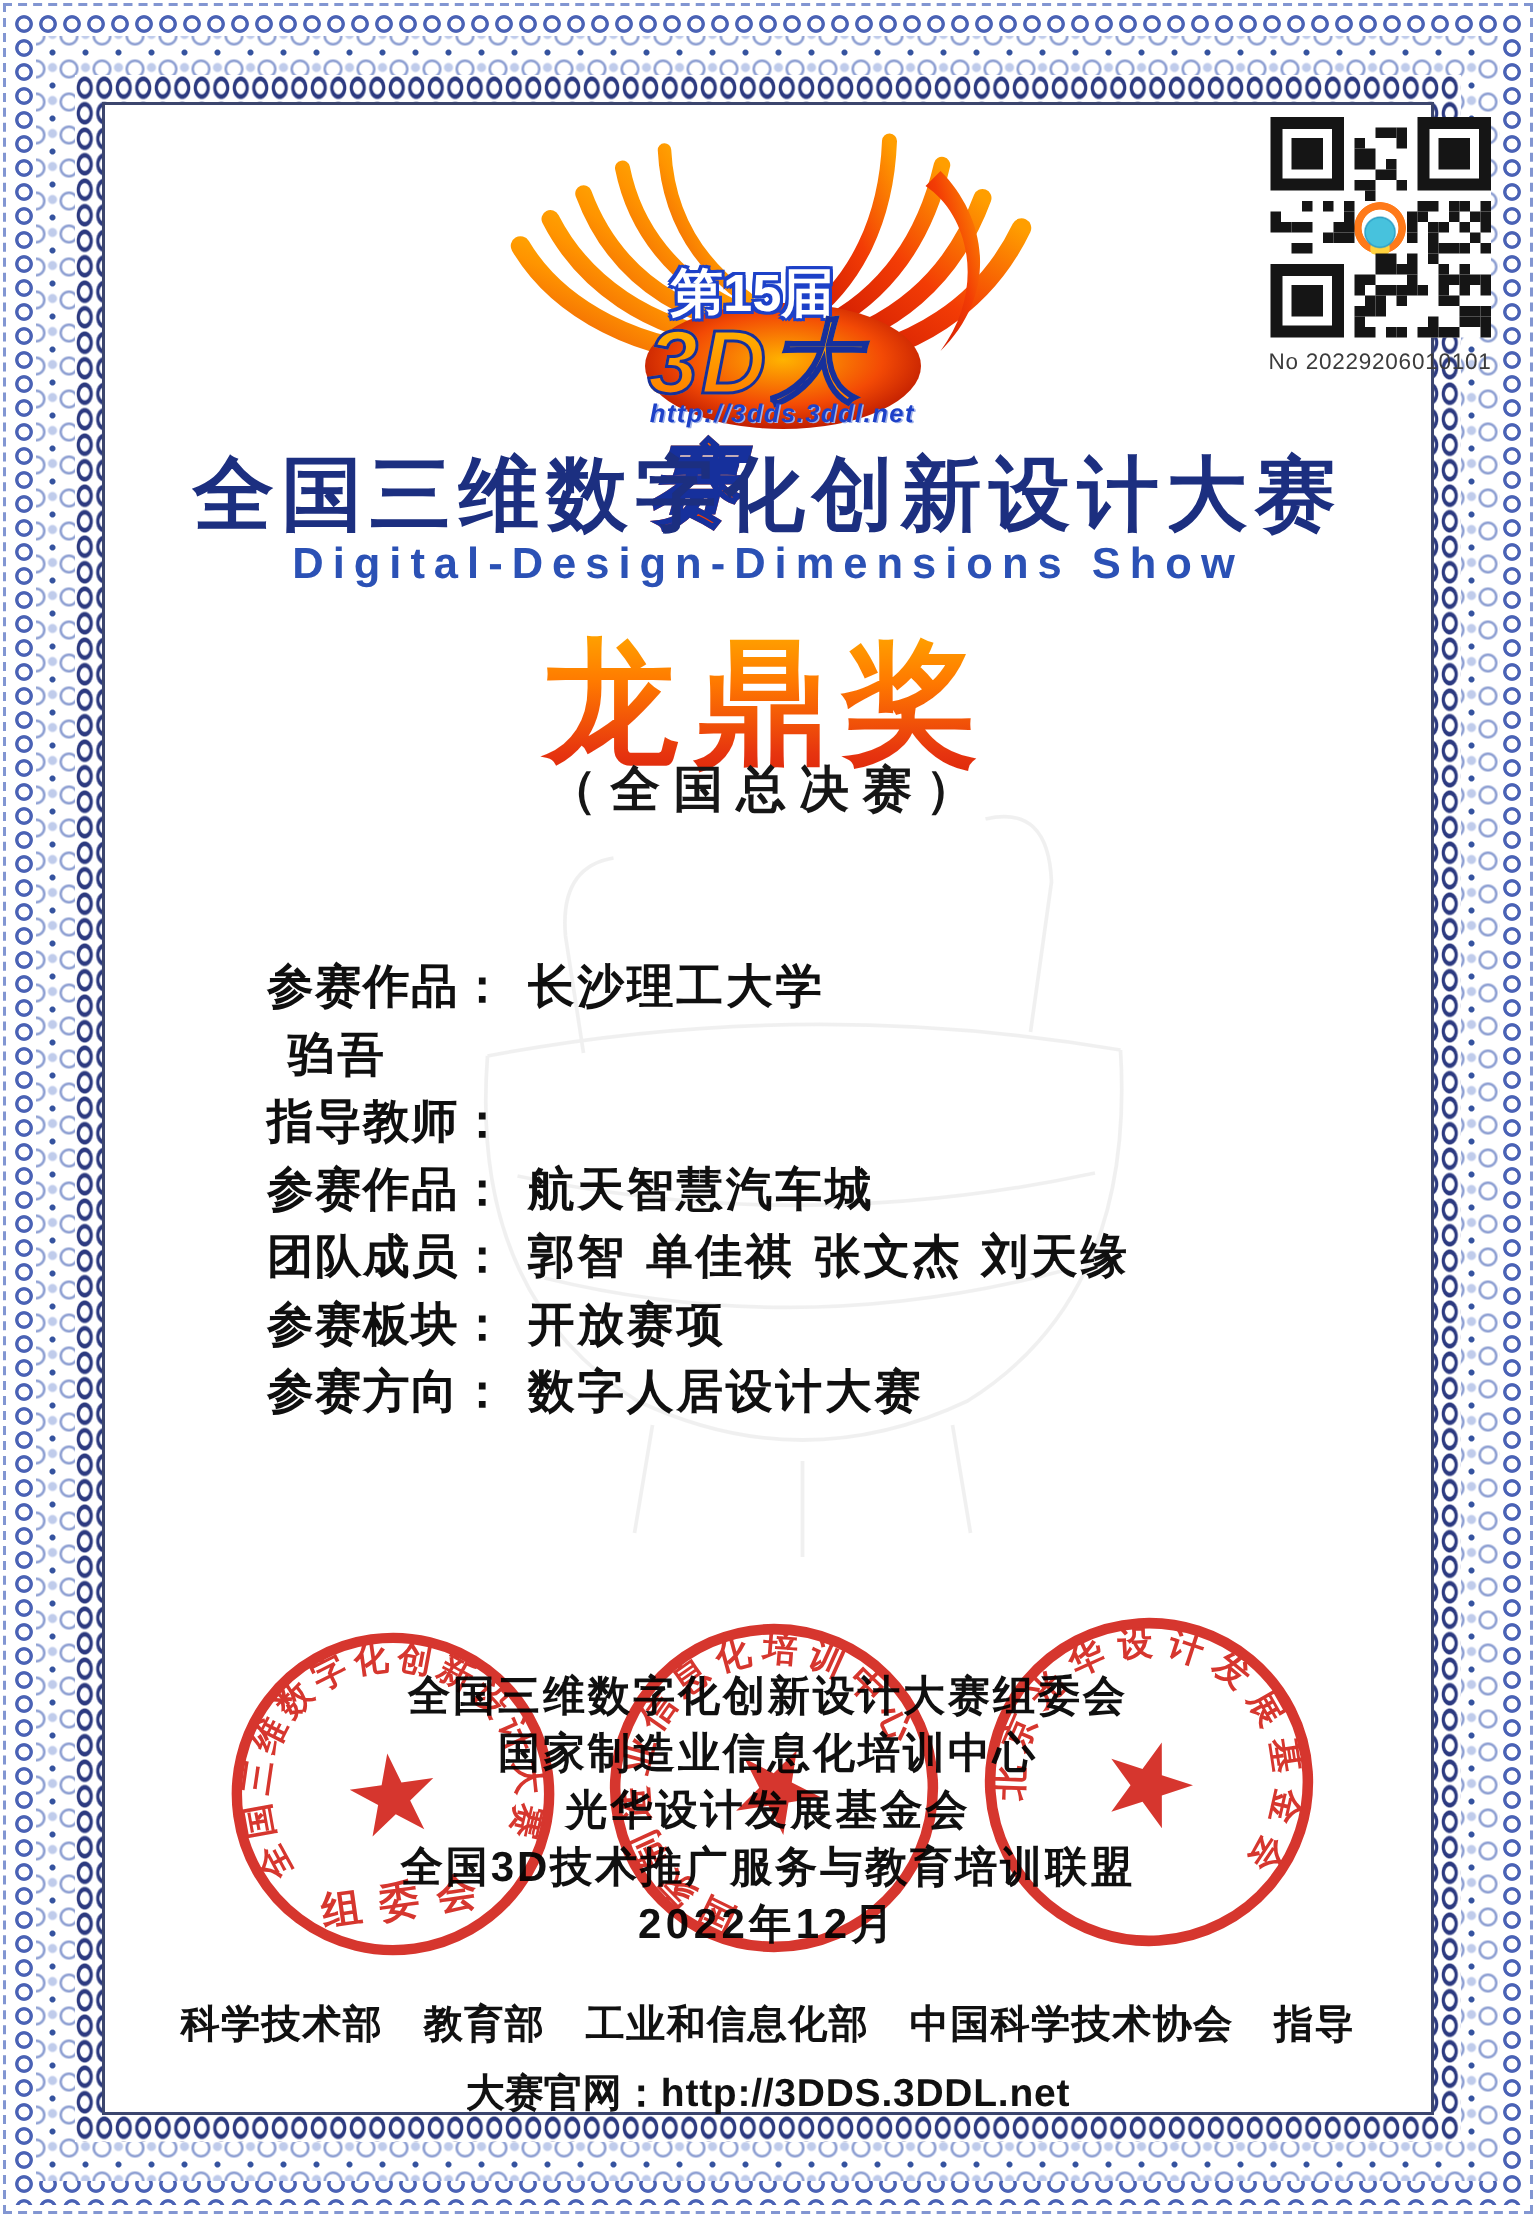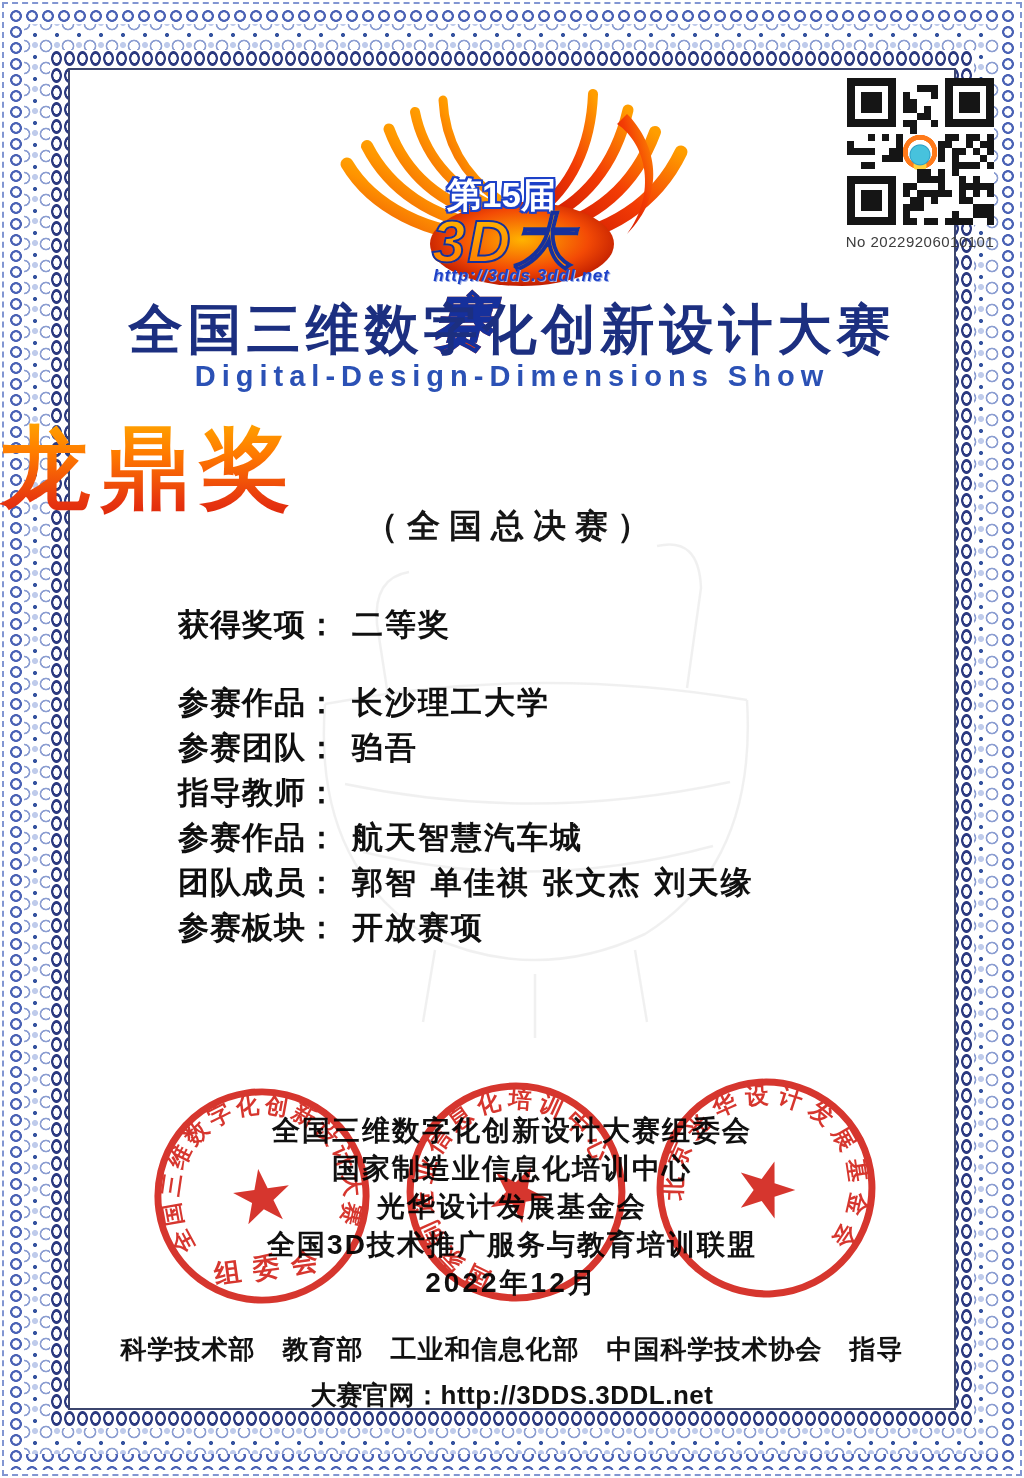--- a/index.html
+++ b/index.html
@@ -40,21 +40,21 @@
     background:linear-gradient(180deg,#ffc400 0%,#ff7300 45%,#e62d0a 100%);
     -webkit-background-clip:text;background-clip:text;color:transparent;
     -webkit-text-stroke:2px #16309c;letter-spacing:2px;}
   .logo-url{position:absolute;left:50%;top:182px;transform:translateX(-46%);font-size:17px;font-weight:900;font-style:italic;
     color:#1d41c8;letter-spacing:1px;text-shadow:1px 1px 0 #9db0e8;}
   
   .title{position:absolute;left:0;top:294px;width:100%;text-align:center;font-size:54px;font-weight:900;
     color:#1c2f80;letter-spacing:5px;z-index:4;}
   .subtitle{position:absolute;left:0;top:360px;width:100%;text-align:center;font-size:29px;font-weight:700;
     color:#2b51b5;letter-spacing:6px;z-index:4;}
-  .award-name{position:absolute;left:0;top:408px;width:100%;text-align:left;font-size:90px;font-weight:900;
+  .award-name{position:absolute;left:0;top:408px;width:100%;text-align:center;font-size:90px;font-weight:900;
     background:linear-gradient(180deg,#ffb400 0%,#ff7a00 38%,#e6330f 78%,#d61f06 100%);
     -webkit-background-clip:text;background-clip:text;color:transparent;letter-spacing:10px;z-index:4;}
   .award-stage{position:absolute;left:0;top:504px;width:100%;text-align:center;font-size:33px;font-weight:600;
     color:#161616;letter-spacing:9px;z-index:4;}
   
   .watermark{position:absolute;left:285px;top:532px;width:500px;height:520px;opacity:.09;z-index:1;}
   
   .fields{position:absolute;left:178px;top:604px;z-index:4;}
   .field-row{display:flex;align-items:baseline;height:45px;}
   .field-row.gap{margin-top:33px;}
@@ -257,46 +257,45 @@
     <path d="M372,14 q42,-10 44,42 l-14,100"></path>
     <path d="M124,40 q-36,6 -32,52 l12,78"></path>
     <path d="M40,172 Q250,132 462,168"></path>
     <path d="M40,172 Q28,332 140,402 Q250,454 360,402 Q472,332 462,168"></path>
     <path d="M60,252 Q250,292 445,250"></path>
     <path d="M78,320 Q250,362 428,314"></path>
     <path d="M150,418 l-12,72 M350,418 l12,72 M250,442 l0,64"></path>
   </svg>
 
   <div class="fields">
-    <div class="field-row">
-      <span class="field-label">获得奖项：</span>
-      <span class="field-value">二等奖</span>
-    </div>
     <div class="field-row gap">
       <span class="field-label">参赛作品：</span>
       <span class="field-value">长沙理工大学</span>
     </div>
     <div class="field-row">
-      <span class="field-label">参赛团队：</span>
       <span class="field-value">驺吾</span>
     </div>
     <div class="field-row">
       <span class="field-label">指导教师：</span>
     </div>
     <div class="field-row">
       <span class="field-label">参赛作品：</span>
       <span class="field-value">航天智慧汽车城</span>
     </div>
     <div class="field-row">
       <span class="field-label">团队成员：</span>
       <span class="field-value">郭智 单佳祺 张文杰 刘天缘</span>
     </div>
     <div class="field-row">
       <span class="field-label">参赛板块：</span>
       <span class="field-value">开放赛项</span>
+    </div>
+    <div class="field-row">
+      <span class="field-label">参赛方向：</span>
+      <span class="field-value">数字人居设计大赛</span>
     </div>
   </div>
 
   <div class="issuers">
     <div class="issuer-line">全国三维数字化创新设计大赛组委会</div>
     <div class="issuer-line">国家制造业信息化培训中心</div>
     <div class="issuer-line">光华设计发展基金会</div>
     <div class="issuer-line">全国3D技术推广服务与教育培训联盟</div>
     <div class="issue-date">2022年12月</div>
   </div>

